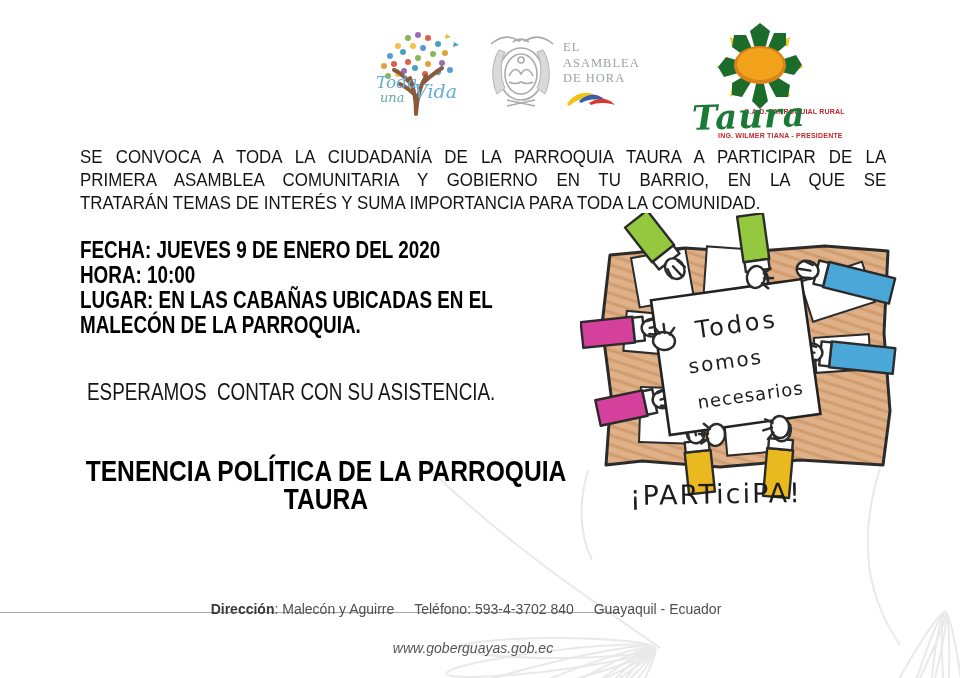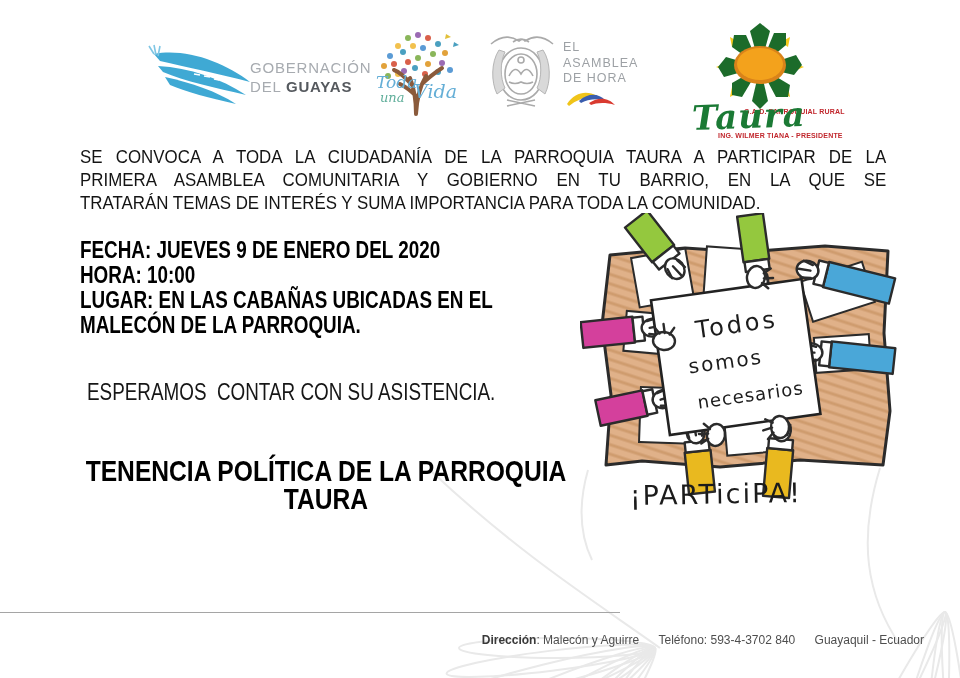--- a/index.html
+++ b/index.html
@@ -12,21 +12,21 @@
 
   
   .logo{z-index:2;}
   .logo-gob{left:148px;top:40px;width:215px;height:72px;}
   .gob-text{position:absolute;left:102px;top:18px;font-size:15px;letter-spacing:.8px;
             line-height:19px;color:#a7abb0;white-space:nowrap;}
   .gob-text .bold{color:#55595e;font-weight:bold;}
   .logo-vida{left:370px;top:26px;width:94px;height:96px;}
   .logo-gobtodos{left:483px;top:30px;width:150px;height:84px;}
   .gt-text{position:absolute;left:80px;top:10px;font-size:12.5px;letter-spacing:1px;
-           line-height:15.5px;color:#9da1a5;white-space:nowrap;}
+           line-height:15.5px;color:#9da1a5;white-space:nowrap;font-family:Liberation Serif, serif;}
   .gt-flag{position:absolute;left:82px;top:58px;}
   .logo-taura{left:688px;top:22px;width:145px;height:124px;}
   .taura-gad{position:absolute;left:56px;top:86px;font-size:7px;font-weight:bold;
              color:#c1272d;white-space:nowrap;letter-spacing:.2px;}
   .taura-name{position:absolute;left:4px;top:74px;font-family:"DejaVu Serif",serif;
               font-style:italic;font-weight:bold;font-size:34px;color:#1b7a35;
               transform:rotate(-2deg);letter-spacing:1px;}
   .taura-pres{position:absolute;left:30px;top:110px;font-size:7px;font-weight:bold;
               color:#c1272d;white-space:nowrap;letter-spacing:.2px;}
 
@@ -39,21 +39,21 @@
   .esperamos{left:87px;top:379px;font-size:23px;color:#161616;white-space:pre;
              transform:scaleX(0.82);transform-origin:0 0;z-index:2;}
   .tenencia{left:80px;top:457px;width:600px;text-align:center;font-size:30px;font-weight:bold;
             line-height:28px;color:#000;transform:scaleX(0.82);transform-origin:0 0;z-index:2;}
 
   
   .illus{left:580px;top:213px;z-index:2;}
 
   
   .footer-rule{left:0;top:612px;width:620px;height:1px;background:#a5a5a5;z-index:2;}
-  .footer-line{left:0;top:633px;width:932px;text-align:right;font-size:12px;color:#4e4e4e;z-index:2;}
+  .footer-line{left:0;top:601px;width:932px;text-align:center;font-size:14px;color:#4e4e4e;z-index:2;}
   .footer-line .seg{margin:0 8px;}
   .footer-line .lbl{font-weight:bold;color:#3a3a3a;}
   .footer-web{left:0;top:640px;width:946px;text-align:center;font-size:14px;font-style:italic;
               color:#555;z-index:2;}
 </style>
 </head>
 <body>
 
 <div class="page">
 
@@ -79,33 +79,20 @@
         <ellipse cx="-92" cy="0" rx="92" ry="9" transform="rotate(-150)"></ellipse>
         <ellipse cx="-95" cy="0" rx="95" ry="9" transform="rotate(-135)"></ellipse>
         <ellipse cx="-92" cy="0" rx="92" ry="9" transform="rotate(-120)"></ellipse>
       </g>
       <path d="M430,470 C520,555 600,605 660,648"></path>
       <path d="M880,468 C858,540 866,595 900,645"></path>
       <path d="M588,470 C578,505 580,535 592,560"></path>
     </g>
   </svg>
 
-  <div class="abs logo logo-gob">
-    <svg width="105" height="70" viewBox="0 0 105 70">
-      <path d="M6,14 C38,8 76,22 102,42 C72,34 38,27 12,21 Z" fill="#3fa9d4"></path>
-      <path d="M10,26 C42,28 72,38 98,55 C68,48 36,41 15,32 Z" fill="#3fa9d4"></path>
-      <path d="M17,37 C44,43 68,51 88,64 C62,58 38,52 22,45 Z" fill="#3fa9d4"></path>
-      <path d="M6,14 L1,6 M8,15 L6,5 M10,16 L12,6" stroke="#7fc6e4" stroke-width="1.6" fill="none"></path>
-      <path d="M46,34 l6,1 M56,36 l6,1 M66,39 l5,1" stroke="#ffffff" stroke-width="1.5" fill="none"></path>
-    </svg>
-    <div class="gob-text">
-      <div>GOBERNACIÓN</div>
-      <div><span>DEL </span><span class="bold">GUAYAS</span></div>
-    </div>
-  </div>
 
   <div class="abs logo logo-vida">
     <svg width="94" height="96" viewBox="0 0 94 96">
       <g>
         <circle cx="20" cy="30" r="3" fill="#5b9bd5"></circle>
           <circle cx="28" cy="20" r="3" fill="#f2c14e"></circle>
         <circle cx="38" cy="12" r="3" fill="#8ab65a"></circle>
           <circle cx="48" cy="9" r="3" fill="#9b6bb3"></circle>
         <circle cx="58" cy="12" r="3" fill="#d9604a"></circle>
           <circle cx="68" cy="18" r="3" fill="#4aa0c0"></circle>
@@ -323,14 +310,15 @@
 
     <text x="50" y="292" font-family="DejaVu Sans, sans-serif" font-size="27" letter-spacing="2" fill="#1b1b1b" transform="rotate(-1 50 292)">¡PARTiciPA!</text>
   </svg>
 
   <div class="abs footer-rule"></div>
   <div class="abs footer-line">
     <span class="seg"><span class="lbl">Dirección</span><span>: Malecón y Aguirre</span></span>
     <span class="seg">Teléfono: 593-4-3702 840</span>
     <span class="seg">Guayaquil - Ecuador</span>
   </div>
+  <div class="abs footer-web">www.goberguayas.gob.ec</div>
 
 </div>
 
 </body></html>

